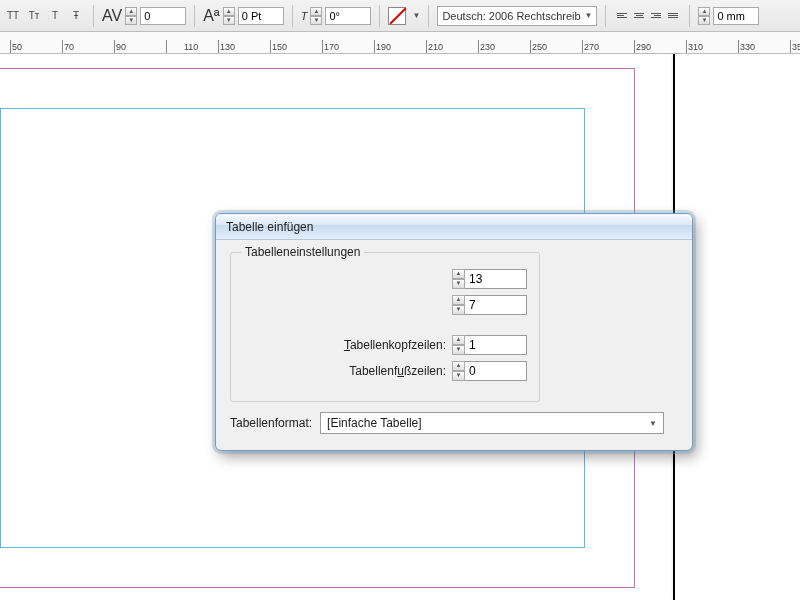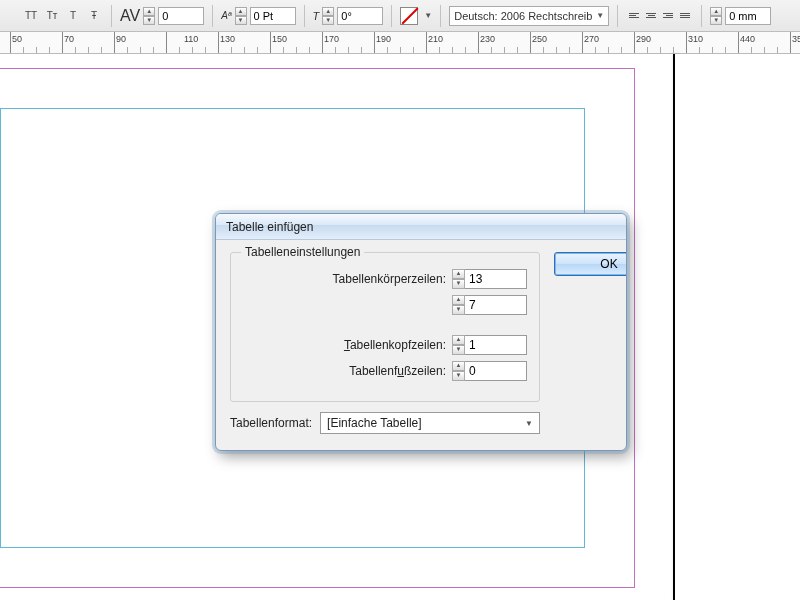--- a/index.html
+++ b/index.html
@@ -3,56 +3,56 @@
 <meta charset="utf-8">
 <style>
   * { box-sizing: border-box; margin: 0; padding: 0; font-family: "Segoe UI", Tahoma, sans-serif; }
   body { background: #fff; overflow: hidden; width: 800px; height: 600px; position: relative; }
 
   
   .control-panel {
     position: absolute; top: 0; left: 0; right: 0; height: 32px;
     background: linear-gradient(#f3f3f3, #e7e7e7);
     border-bottom: 1px solid #bdbdbd;
-    display: flex; align-items: center; padding: 0 22px; gap: 6px;
+    display: flex; align-items: center; padding: 0 4px; gap: 6px;
     font-size: 11px; color: #333;
   }
   .cp-btn { width:18px; height:18px; display:inline-flex; align-items:center; justify-content:center; font-size:10px; color:#444; border:1px solid transparent; }
   .cp-group { display:flex; align-items:center; gap:3px; }
   .sep { width:1px; height:22px; background:#c2c2c2; margin:0 2px; }
   .cp-input { width:46px; height:18px; font-size:11px; border:1px solid #aaa; background:#fff; padding:0 3px; }
   .stepper { display:flex; flex-direction:column; }
   .stepper div { width:12px; height:9px; border:1px solid #aaa; background:linear-gradient(#fff,#ddd); font-size:6px; line-height:6px; text-align:center; color:#555; cursor:pointer; }
   .spell-dd { width:160px; height:20px; border:1px solid #aaa; background:#fff; display:flex; align-items:center; padding:0 4px; font-size:11px; justify-content:space-between; }
   .dd-arrow { font-size:8px; color:#555; }
   .align-set { display:flex; gap:1px; }
   .align-btn { width:16px; height:16px; border:1px solid transparent; display:flex; flex-direction:column; justify-content:center; gap:1px; padding:2px; }
   .align-btn span { height:1px; background:#555; }
 
   
   .ruler {
     position:absolute; top:32px; left:0; right:0; height:22px;
     background:#fafafa; border-bottom:1px solid #bbb;
     font-size:9px; color:#555; overflow:hidden;
   }
-  .ruler-inner { position:relative; height:100%; }
+  .ruler-inner { position:relative; height:100%;margin-top:8px; }
   .tick-major { position:absolute; top:0; height:100%; width:1px; background:#888; }
   .tick-label { position:absolute; top:2px; font-size:9px; color:#444; transform:translateX(2px); }
   .tick-minor { position:absolute; bottom:0; height:6px; width:1px; background:#aaa; }
 
   
   .canvas { position:absolute; top:54px; left:0; width:800px; height:546px; background:#fff; }
   .paste-dark { position:absolute; right:0; top:0; width:125px; height:100%; background:#fff; }
   .page-edge { position:absolute; right:125px; top:0; width:2px; height:100%; background:#000; box-shadow:2px 0 4px rgba(0,0,0,.4); }
   .margin-frame { position:absolute; left:0; top:14px; width:635px; height:520px; border-right:1px solid #c070c0; border-top:1px solid #c070c0; border-bottom:1px solid #c070c0; }
   .text-frame { position:absolute; left:0; top:54px; width:585px; height:440px; border:1px solid #5fb8d8; }
 
   
   .dialog {
-    position:absolute; left:215px; top:213px; width:412px;
+    position:absolute; left:215px; top:213px; width:478px;
     background:#f0f0f0; border:1px solid #7a99b8;
     box-shadow:0 0 0 3px rgba(120,160,200,.35), 4px 6px 14px rgba(0,0,0,.35);
     border-radius:6px; overflow:hidden;
     font-size:12px; color:#222;
   }
   .titlebar {
     height:26px; background:linear-gradient(#f5faff,#dbe8f7 45%,#c8dbef 46%,#e3eefb);
     border-bottom:1px solid #b7c8da; display:flex; align-items:center; padding:0 10px;
     font-size:12px; color:#222;
   }
@@ -95,21 +95,21 @@
   <div class="cp-group">
     <span style="font-size:16px;">AV</span>
     <div class="stepper">
         <div>▲</div>
         <div>▼</div>
       </div>
     <input class="cp-input" value="0" style="">
   </div>
   <div class="sep"></div>
   <div class="cp-group">
-    <span style="font-size:10px;font-style:italic;">Aª</span>
+    <span style="font-size:16px;">Aª</span>
     <div class="stepper">
         <div>▲</div>
         <div>▼</div>
       </div>
     <input class="cp-input" value="0 Pt" style="">
   </div>
   <div class="sep"></div>
   <div class="cp-group">
     <span style="font-style:italic;font-size:11px;">T</span>
     <div class="stepper">
@@ -225,21 +225,21 @@
       <div class="tick-label" style="left: 634px;">290</div>
       <div class="tick-minor" style="left: 647px;"></div>
       <div class="tick-minor" style="left: 660px;"></div>
       <div class="tick-minor" style="left: 673px;"></div>
       <div class="tick-major" style="left: 686px;"></div>
       <div class="tick-label" style="left: 686px;">310</div>
       <div class="tick-minor" style="left: 699px;"></div>
       <div class="tick-minor" style="left: 712px;"></div>
       <div class="tick-minor" style="left: 725px;"></div>
       <div class="tick-major" style="left: 738px;"></div>
-      <div class="tick-label" style="left: 738px;">440</div>
+      <div class="tick-label" style="left: 738px;">330</div>
       <div class="tick-minor" style="left: 751px;"></div>
       <div class="tick-minor" style="left: 764px;"></div>
       <div class="tick-minor" style="left: 777px;"></div>
       <div class="tick-major" style="left: 790px;"></div>
       <div class="tick-label" style="left: 790px;">350</div>
     </div>
 </div>
 
 <div class="canvas">
   <div class="margin-frame"></div>
@@ -251,21 +251,20 @@
 <div class="dialog">
   <div class="titlebar">
     <span>Tabelle einfügen</span>
   </div>
   <div class="dlg-body">
     <div style="flex:1">
       <div class="fieldset">
         <div class="legend">Tabelleneinstellungen</div>
 
         <div class="frow">
-          <label><span>Tabellenkörperzeilen:</span></label>
           <div class="num-input">
             <div class="stepper">
                 <div>▲</div>
                 <div>▼</div>
               </div>
             <input value="13" style="">
           </div>
         </div>
 
         <div class="frow">
@@ -306,16 +305,15 @@
       <div class="format-row">
         <span>Tabellenformat:</span>
         <div class="format-dd">
           <span>[Einfache Tabelle]</span>
           <span class="dd-arrow">▼</span>
         </div>
       </div>
     </div>
 
     <div class="btn-col">
-      <button class="win-btn default">OK</button>
     </div>
   </div>
 </div>
 
 </body></html>

